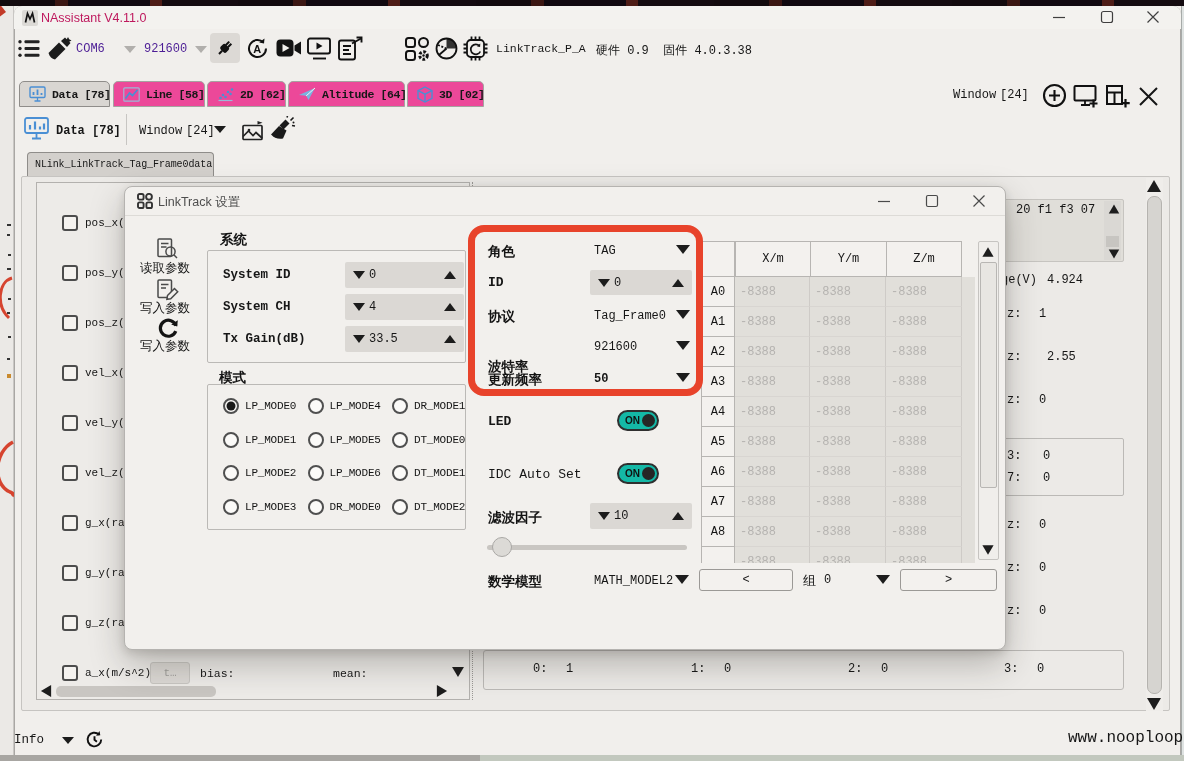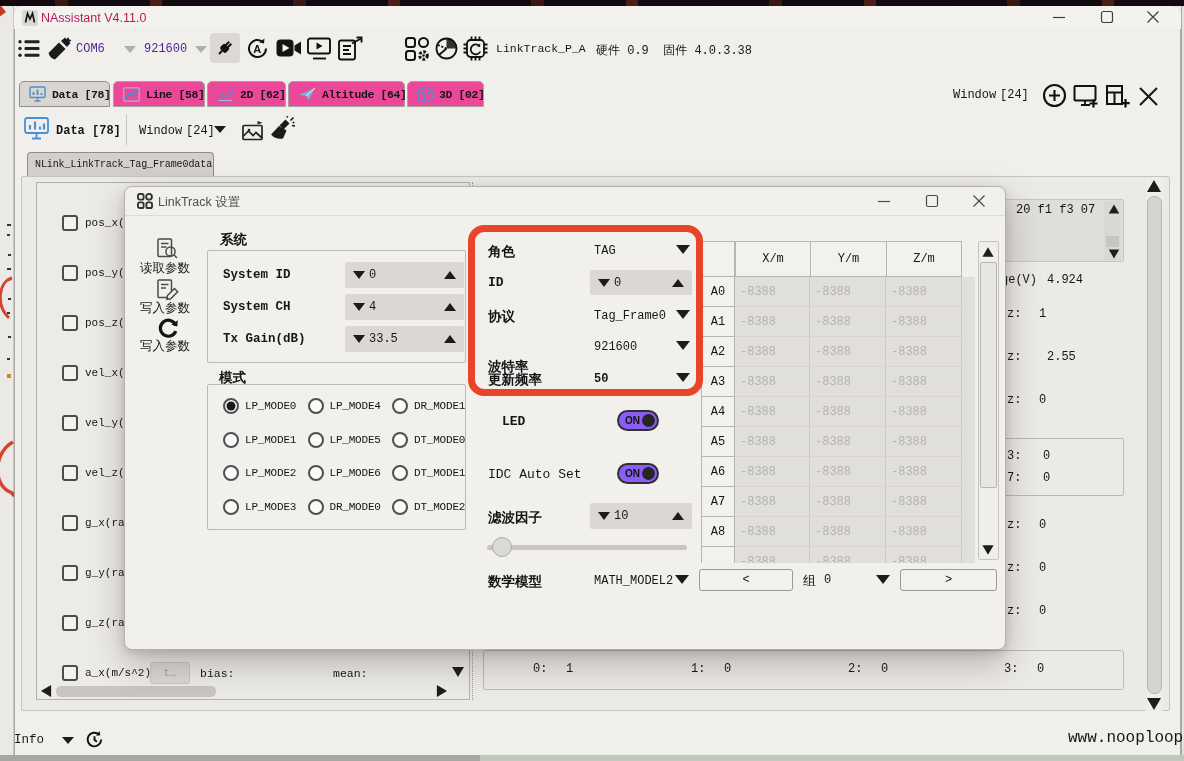--- a/index.html
+++ b/index.html
@@ -186,23 +186,23 @@
   
   .plbl { left:488px; font-size:13.5px; font-weight:bold; }
   #p-role-l { top:243px; } #p-id-l { top:275px; font-size:13px; } #p-proto-l { top:308px; }
   #p-baud-l { top:358px; } #p-rate-l { top:371px; }
   .pval { left:594px; font-size:12px; }
   #p-role-v { top:244px; } #p-proto-v { top:309px; } #p-baud-v { top:340px; } #p-rate-v { top:372px;font-weight:bold; }
   .pdd { left:676px; width:0; height:0; border-left:7px solid transparent; border-right:7px solid transparent; border-top:9px solid #1c1c1c; }
   #p-role-d { top:245px; } #p-proto-d { top:310px; } #p-baud-d { top:341px; } #p-rate-d { top:373px; }
   #p-id-spin { left:590px; top:270px; width:102px; height:25px; }
 
-  #led-l { left:488px; top:414px; font-size:13px; font-weight:bold;margin-left:14px; }
+  #led-l { left:488px; top:414px; font-size:13px; font-weight:bold; }
   #idc-l { left:488px; top:467px; font-size:13px; font-weight:normal; }
-  .toggle { width:42px; height:21px; border:2px solid #2f2f2f; border-radius:11px; background:#8b5cf6; }
+  .toggle { width:42px; height:21px; border:2px solid #2f2f2f; border-radius:11px; background:#14b8a6; }
   .toggle .on { position:absolute; left:6px; top:3px; font-size:10px; font-weight:bold; color:#111;
                 font-family:"Liberation Sans",sans-serif; }
   .toggle .knob { position:absolute; right:2px; top:2px; width:13px; height:13px; border-radius:50%; background:#262626; }
   #led-t { left:617px; top:410px; }
   #idc-t { left:617px; top:463px; }
 
   #filter-l { left:488px; top:509px; font-size:13.5px; font-weight:bold; }
   #filter-spin { left:590px; top:503px; width:102px; height:26px; }
   #slider-track { left:487px; top:545px; width:200px; height:5px; background:#c9c6c2; border-radius:2.5px; }
   #slider-knob { left:492px; top:537px; width:20px; height:20px; border-radius:50%; background:#dcdad6; border:1px solid #aaa8a5; }

